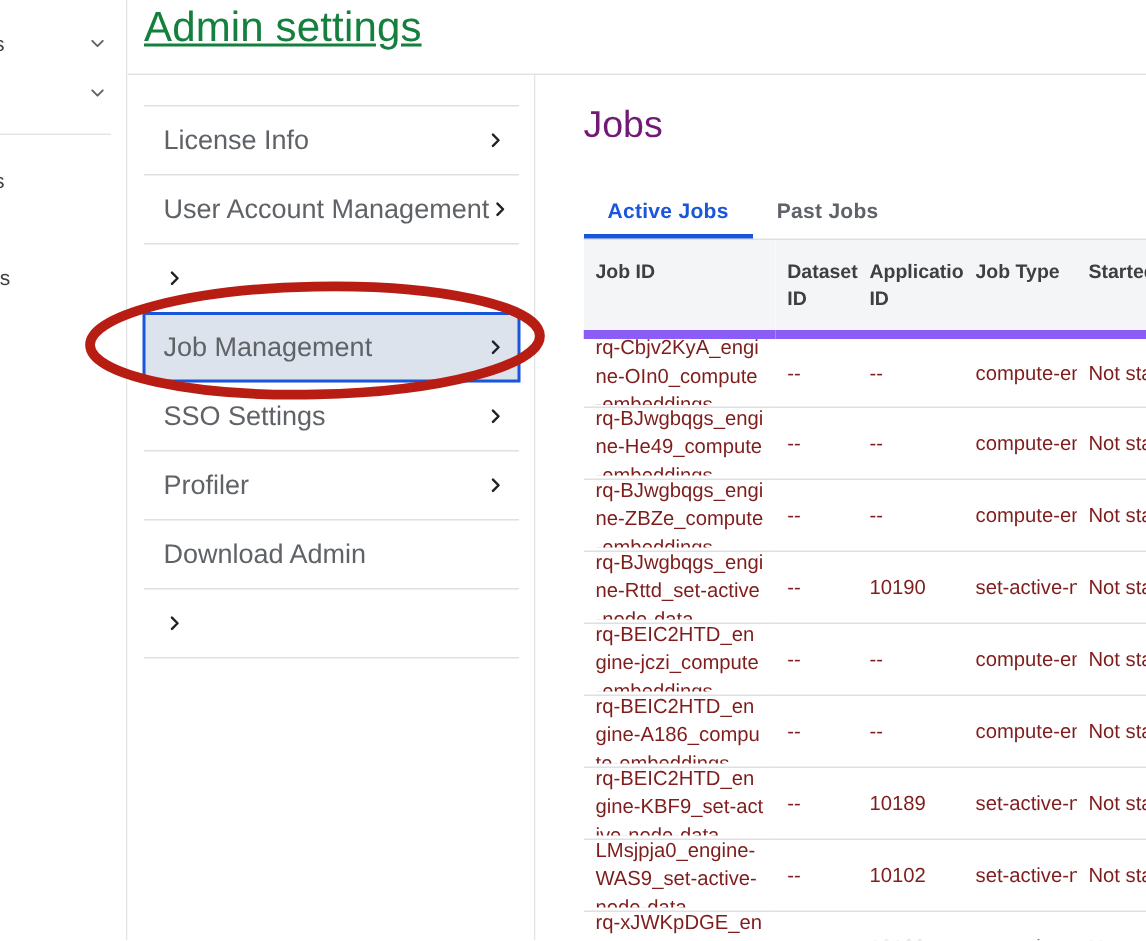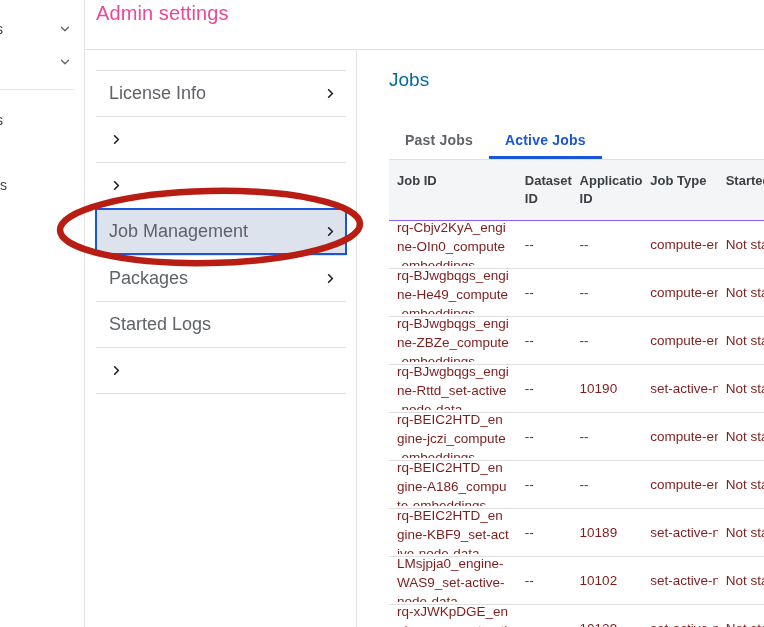--- a/index.html
+++ b/index.html
@@ -37,21 +37,21 @@
     position: absolute; left: 0; width: 74px; height: 1px; background: #e6e6e6;
   }
 
   
   .page-header {
     position: absolute; left: 85px; top: 0; width: 679px; height: 50px;
     background: #fff; border-bottom: 1px solid #e3e3e3;
   }
   .page-title {
     position: absolute; left: 11px; top: 2px;
-    font-size: 20px; color: #ec4899; letter-spacing: .1px;
+    font-size: 28px; color: #15803d; letter-spacing: .1px; text-decoration: underline;
   }
 
   
   .settings-nav {
     position: absolute; left: 85px; top: 50px; width: 272px; height: 577px;
     background: #fff; border-right: 1px solid #e3e3e3;
     padding: 0;
   }
   .nav-list { position: absolute; left: 11px; top: 20px; width: 250px; }
   .nav-divider { height: 1px; background: #e0e0e0; width: 100%; }
@@ -69,21 +69,21 @@
   }
   .nav-item.selected .nav-item-label { color: #5f6368; }
 
   
   .content {
     position: absolute; left: 357px; top: 50px; width: 407px; height: 577px;
     background: #fff; overflow: hidden;
   }
   .content-title {
     position: absolute; left: 32px; top: 19px;
-    font-size: 19px; color: #0369a1;
+    font-size: 25px; color: #701a75;
   }
   .tabs {
     position: absolute; left: 32px; top: 70px; width: 375px; height: 40px;
     border-bottom: 1px solid #e0e0e0;
     display: flex; align-items: flex-start;
   }
   .tab {
     height: 39px; display: flex; align-items: center; padding: 0 16px;
     font-size: 14px; font-weight: bold; color: #5f6368; cursor: pointer;
     letter-spacing: .2px;
@@ -93,21 +93,21 @@
   
   .table-wrap {
     position: absolute; left: 32px; top: 110px; width: 420px; height: 467px;
     overflow: hidden;
   }
   table.jobs { border-collapse: collapse; table-layout: fixed; width: 420px; }
   table.jobs thead th {
     background: #f4f5f7; color: #3c4043;
     font-size: 13px; font-weight: bold; text-align: left;
     vertical-align: top; padding: 12px 8px 12px 8px;
-    border-bottom: 1px solid #8b5cf6;
+    border-bottom: 6px solid #8b5cf6;
     overflow: hidden; white-space: normal; word-break: normal;
     line-height: 18px; height: 52px;
   }
   table.jobs td {
     font-size: 13.5px; color: #7f1d1d; vertical-align: middle;
     padding: 0 8px; border-bottom: 1px solid #e0e0e0;
     height: 48px; overflow: hidden; line-height: 19px;
   }
   .jid {
     display: block; height: 48px; overflow: hidden;
@@ -170,20 +170,21 @@
         <span class="nav-item-label">License Info</span>
         <span class="nav-chev">
           <svg width="15" height="15" viewBox="0 0 24 24" fill="none" stroke="#202124" stroke-width="2.6" stroke-linecap="round" stroke-linejoin="round">
               <polyline points="9 6 15 12 9 18"></polyline>
             </svg>
         </span>
       </div>
       <div class="nav-divider"></div>
 
       <div class="nav-item">
+        <span class="nav-item-label">User Account Management</span>
         <span class="nav-chev">
           <svg width="15" height="15" viewBox="0 0 24 24" fill="none" stroke="#202124" stroke-width="2.6" stroke-linecap="round" stroke-linejoin="round">
               <polyline points="9 6 15 12 9 18"></polyline>
             </svg>
         </span>
       </div>
       <div class="nav-divider"></div>
 
       <div class="nav-item">
         <span class="nav-chev">
@@ -197,55 +198,63 @@
       <div class="nav-item selected">
         <span class="nav-item-label">Job Management</span>
         <span class="nav-chev">
           <svg width="15" height="15" viewBox="0 0 24 24" fill="none" stroke="#202124" stroke-width="2.6" stroke-linecap="round" stroke-linejoin="round">
               <polyline points="9 6 15 12 9 18"></polyline>
             </svg>
         </span>
       </div>
       <div class="nav-divider"></div>
 
-      <div class="nav-divider"></div>
-
-      <div class="nav-item">
-        <span class="nav-item-label">Packages</span>
-        <span class="nav-chev">
-          <svg width="15" height="15" viewBox="0 0 24 24" fill="none" stroke="#202124" stroke-width="2.6" stroke-linecap="round" stroke-linejoin="round">
-              <polyline points="9 6 15 12 9 18"></polyline>
-            </svg>
-        </span>
-      </div>
-      <div class="nav-divider"></div>
-
-      <div class="nav-item">
-        <span class="nav-item-label">Started Logs</span>
+      <div class="nav-item">
+        <span class="nav-item-label">SSO Settings</span>
+        <span class="nav-chev">
+          <svg width="15" height="15" viewBox="0 0 24 24" fill="none" stroke="#202124" stroke-width="2.6" stroke-linecap="round" stroke-linejoin="round">
+              <polyline points="9 6 15 12 9 18"></polyline>
+            </svg>
+        </span>
+      </div>
+      <div class="nav-divider"></div>
+
+      <div class="nav-item">
+        <span class="nav-item-label">Profiler</span>
+        <span class="nav-chev">
+          <svg width="15" height="15" viewBox="0 0 24 24" fill="none" stroke="#202124" stroke-width="2.6" stroke-linecap="round" stroke-linejoin="round">
+              <polyline points="9 6 15 12 9 18"></polyline>
+            </svg>
+        </span>
+      </div>
+      <div class="nav-divider"></div>
+
+      <div class="nav-item">
+        <span class="nav-item-label">Download Admin</span>
       </div>
       <div class="nav-divider"></div>
 
       <div class="nav-item">
         <span class="nav-chev">
           <svg width="15" height="15" viewBox="0 0 24 24" fill="none" stroke="#202124" stroke-width="2.6" stroke-linecap="round" stroke-linejoin="round">
               <polyline points="9 6 15 12 9 18"></polyline>
             </svg>
         </span>
       </div>
       <div class="nav-divider"></div>
 
     </div>
   </div>
 
   <div class="content">
     <div class="content-title">Jobs</div>
 
     <div class="tabs">
+      <div class="tab active">Active Jobs</div>
       <div class="tab">Past Jobs</div>
-      <div class="tab active">Active Jobs</div>
     </div>
 
     <div class="table-wrap">
       <table class="jobs">
         <colgroup>
           <col class="c-jobid">
             <col class="c-dsid">
             <col class="c-appid">
             <col class="c-jtype">
             <col class="c-start">

